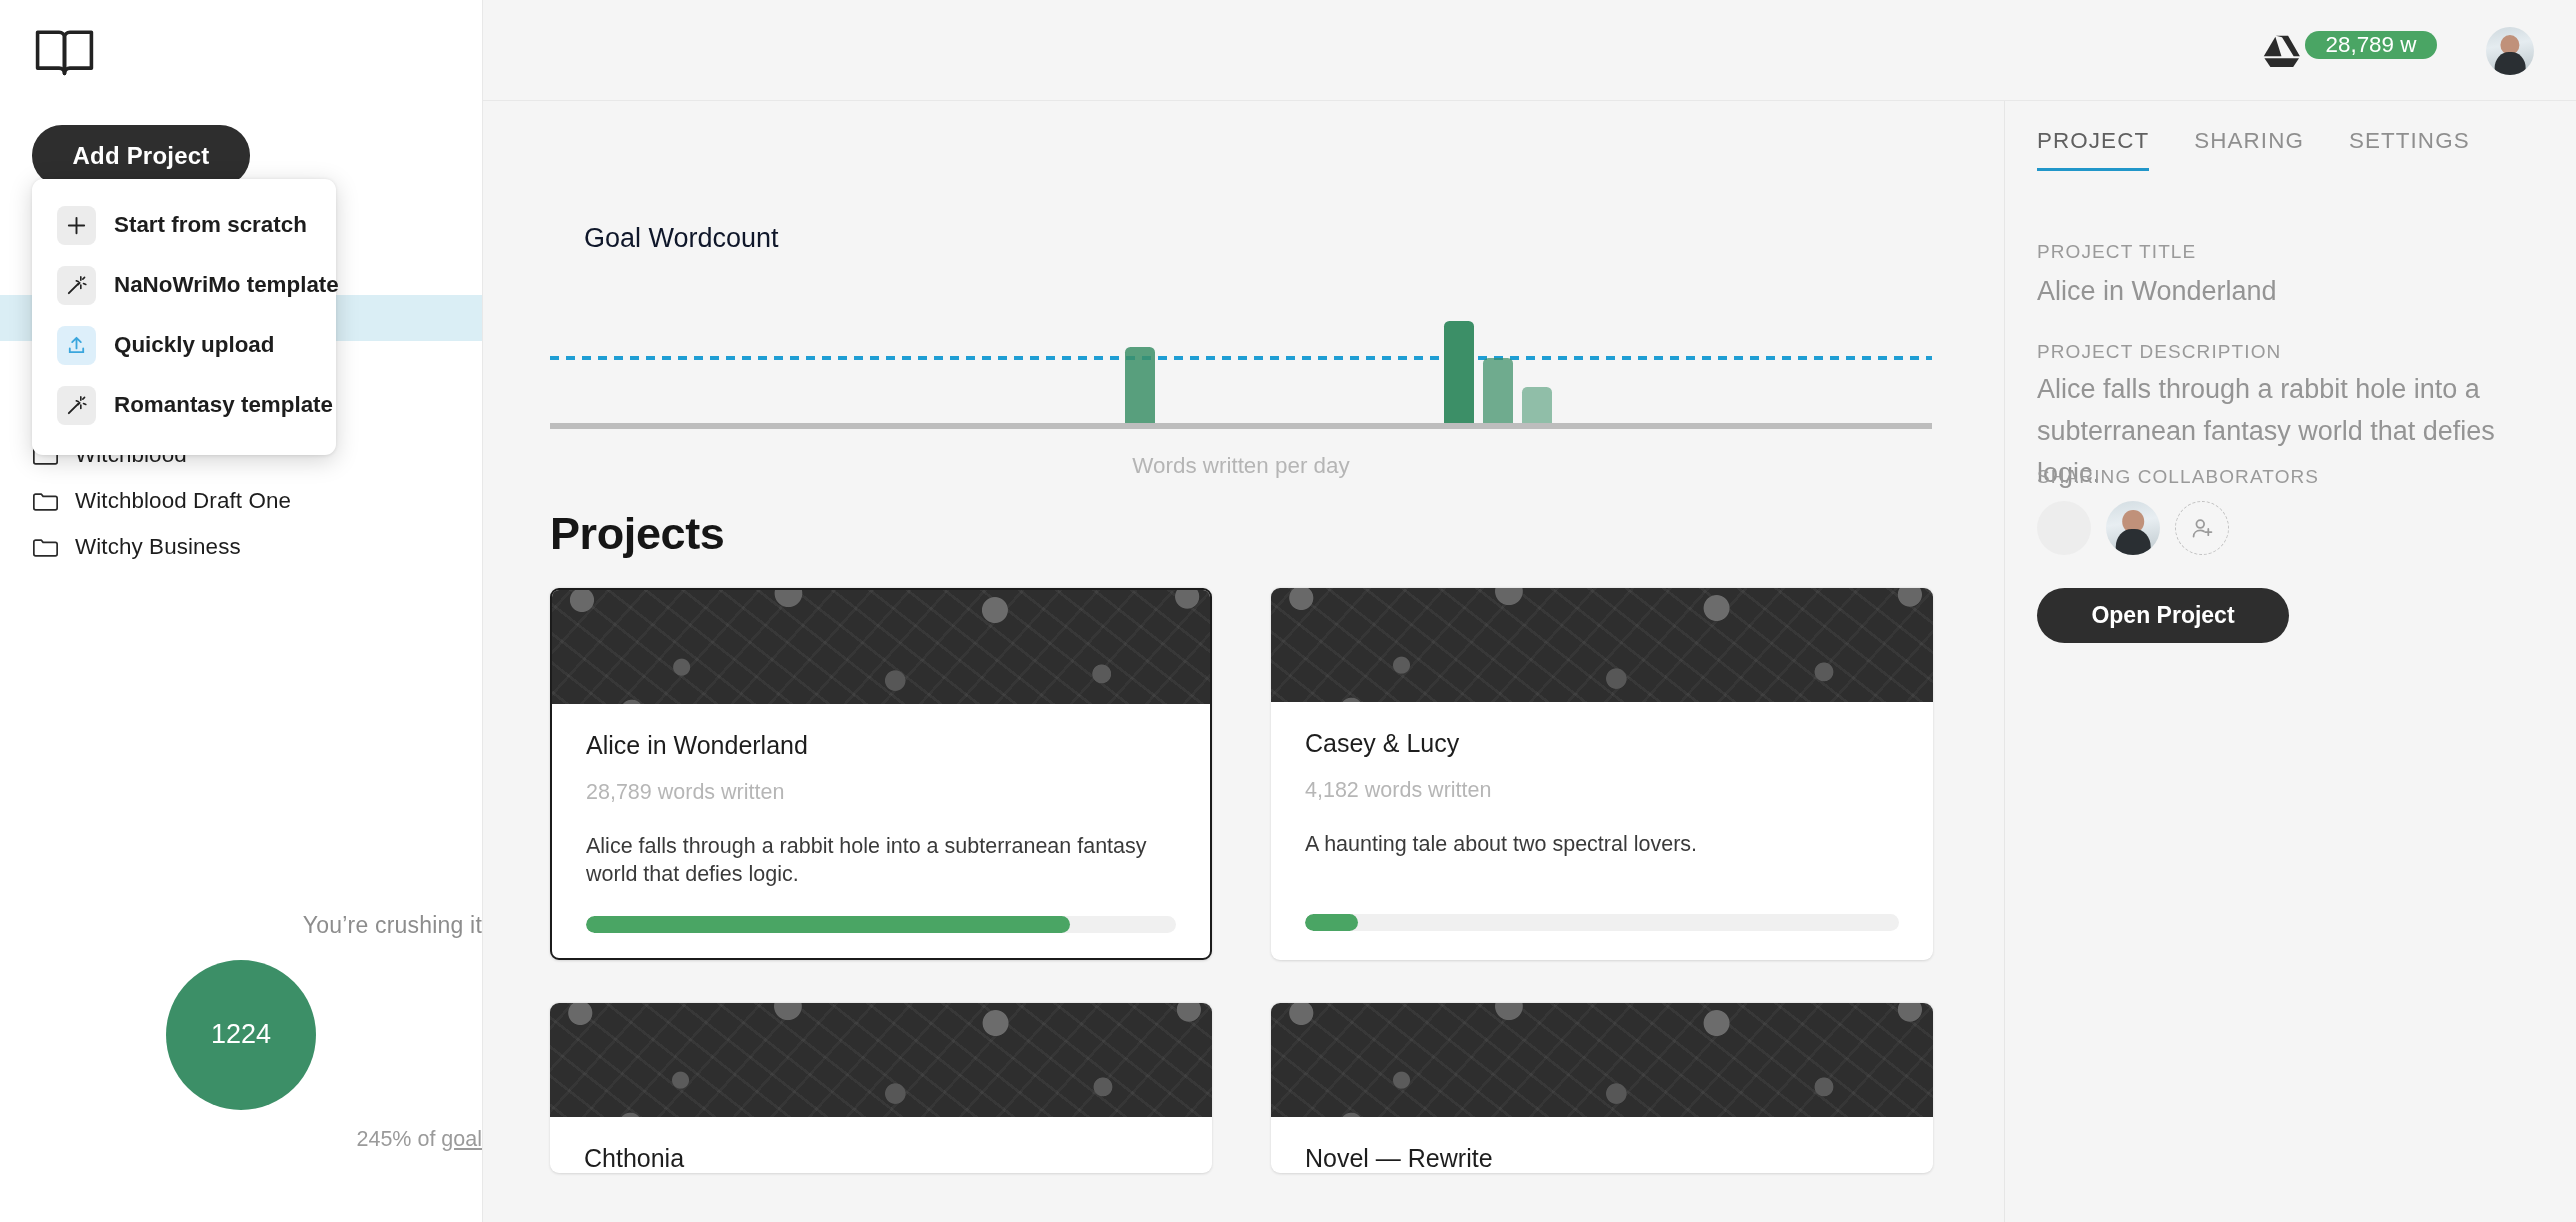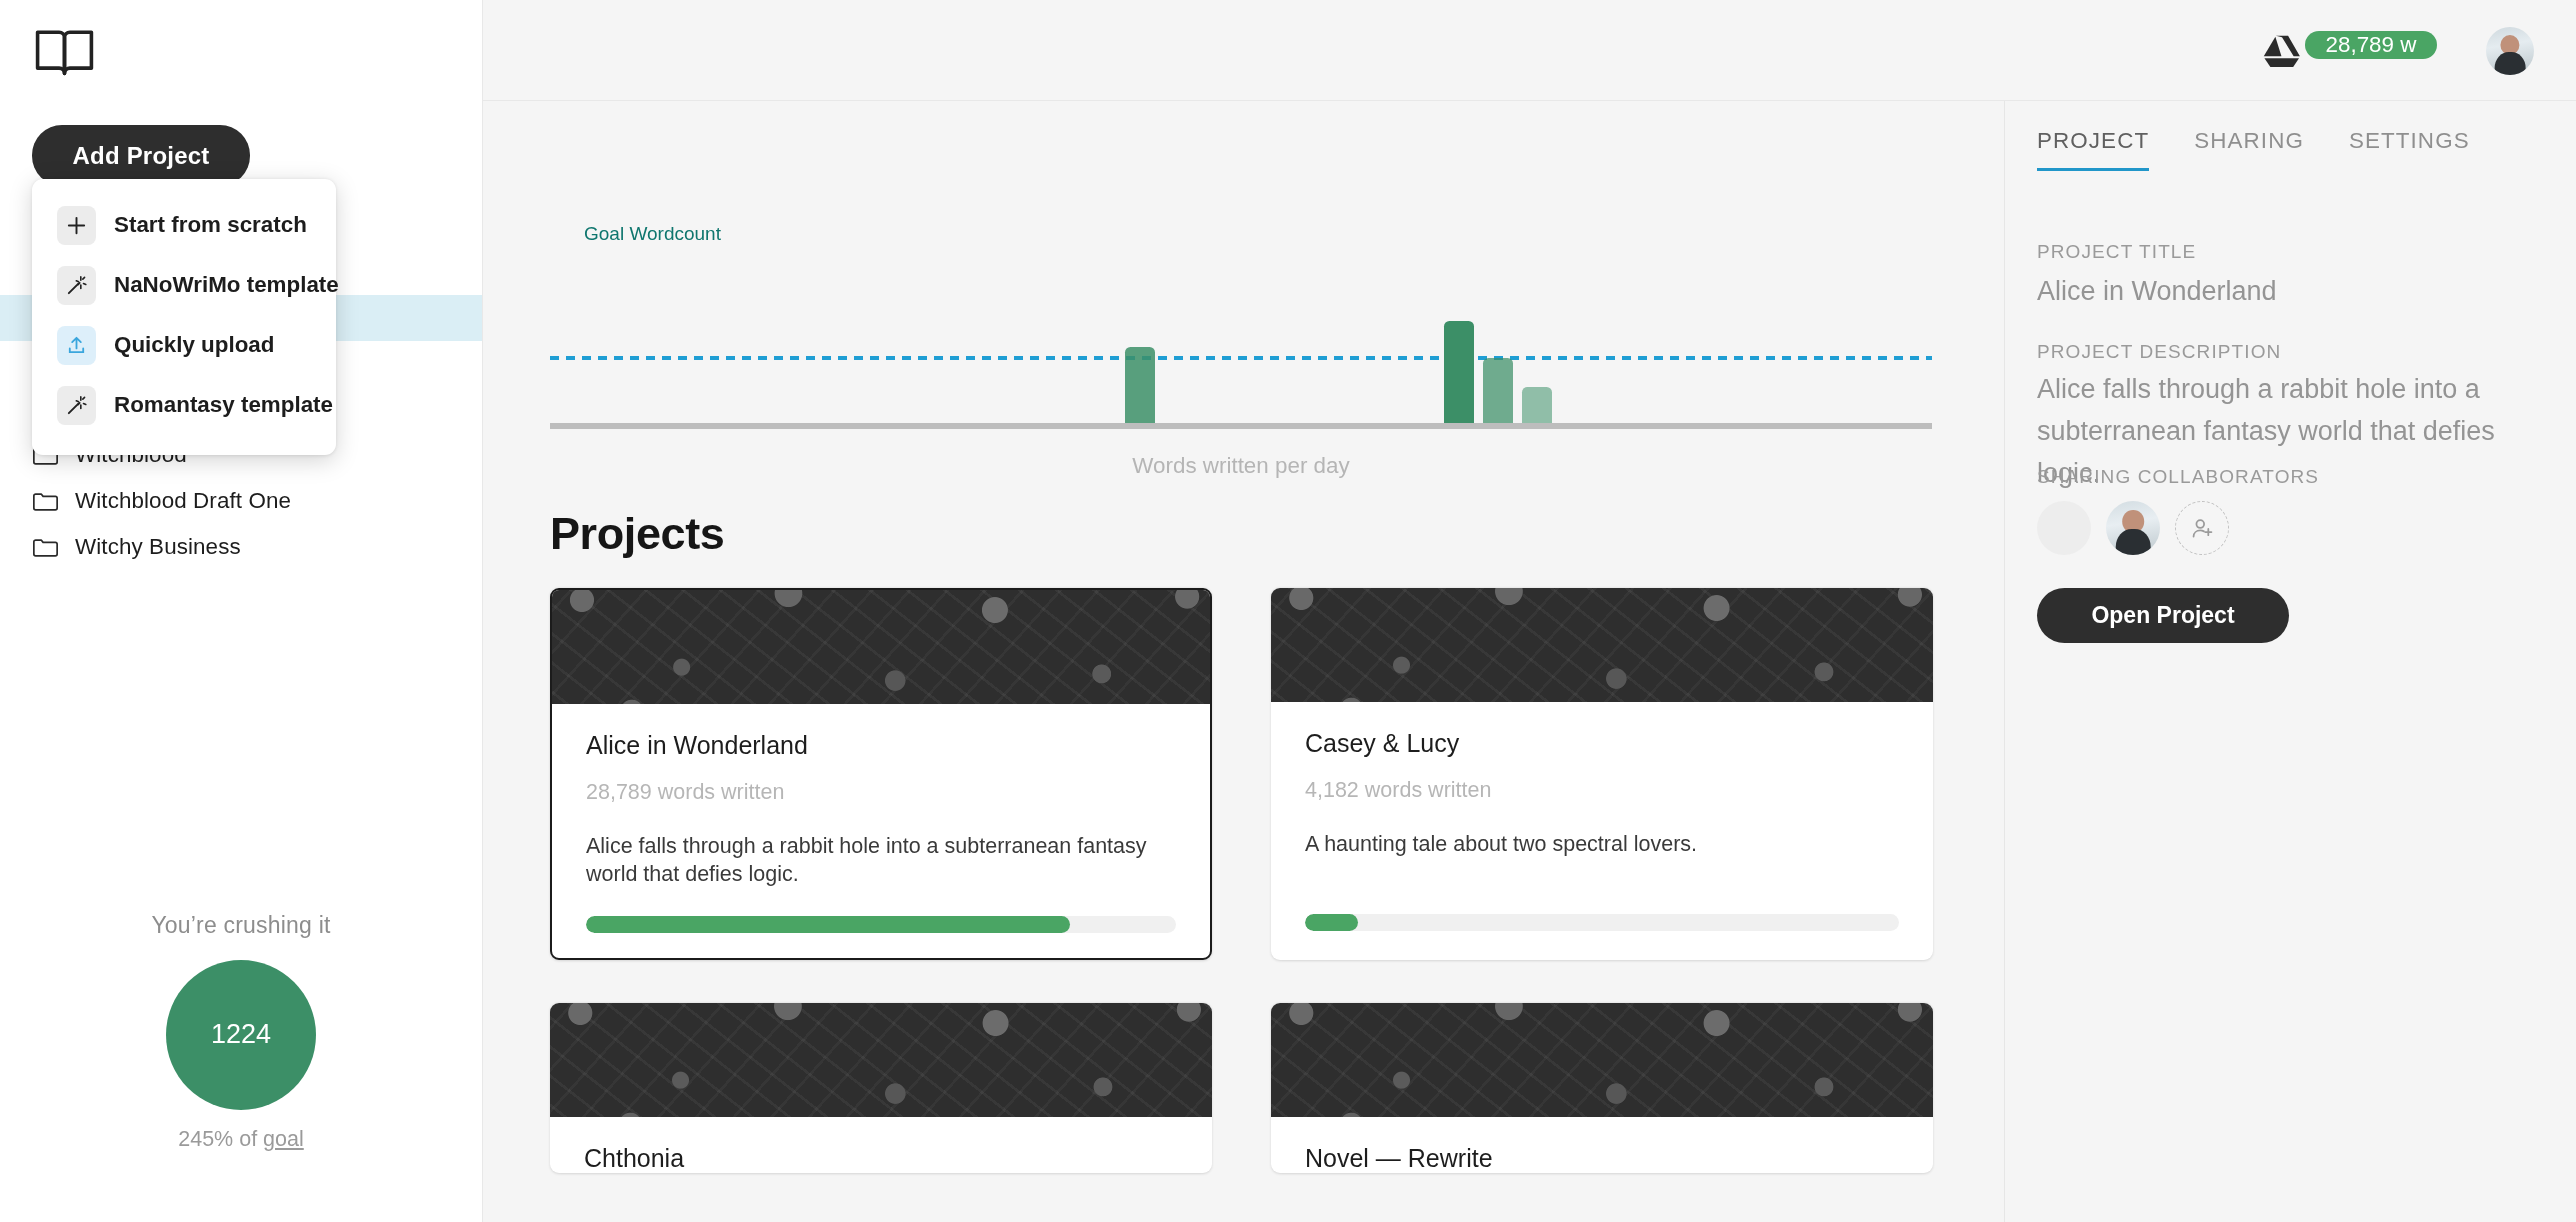--- a/index.html
+++ b/index.html
@@ -58,21 +58,21 @@
     display: flex; align-items: center; justify-content: center;
   }
   .menu-tile.blue { background: #ddeffa; }
   .menu-label {
     font-size: 22.4px; font-weight: bold; color: #1d1d1d; white-space: nowrap;
   }
 
   
   #goal-block {
     position: absolute; left: 0; top: 912px; width: 482px;
-    text-align: center;
+    text-align: right;
   }
   #goal-caption { font-size: 23px; color: #8d8d8d; letter-spacing: 0.2px; }
   #goal-circle {
     width: 150px; height: 150px; border-radius: 50%;
     background: #3c8f67; margin: 20.6px auto 0 auto;
     display: flex; align-items: center; justify-content: center;
   }
   #goal-number { font-size: 27px; color: #ffffff; }
   #goal-sub { margin-top: 17px; font-size: 21.5px; color: #9a9a9a; }
   #goal-sub u { text-decoration: underline; }
@@ -114,21 +114,21 @@
   #main {
     position: absolute; left: 483px; top: 101px;
     width: 1521px; height: 1122px;
     background: #f5f5f5; overflow: hidden;
   }
 
   
   #chart { position: relative; left: 67px; top: 24px; width: 1382px; height: 349px; }
   #chart-goal-label {
     position: absolute; left: 34px; top: 98px;
-    font-size: 19px; color: #0f766e; text-align: center;
+    font-size: 27px; color: #0f172a; text-align: center;
   }
   #goal-line {
     position: absolute; left: 0; top: 231px; width: 1382px; height: 3.6px;
     background: repeating-linear-gradient(to right,#1f9ed4 0 9px, transparent 9px 16px);
   }
   #chart-baseline {
     position: absolute; left: 0; bottom: 45px; width: 1382px; height: 6.3px;
     background: #bdbdbd;
   }
   #bars {

